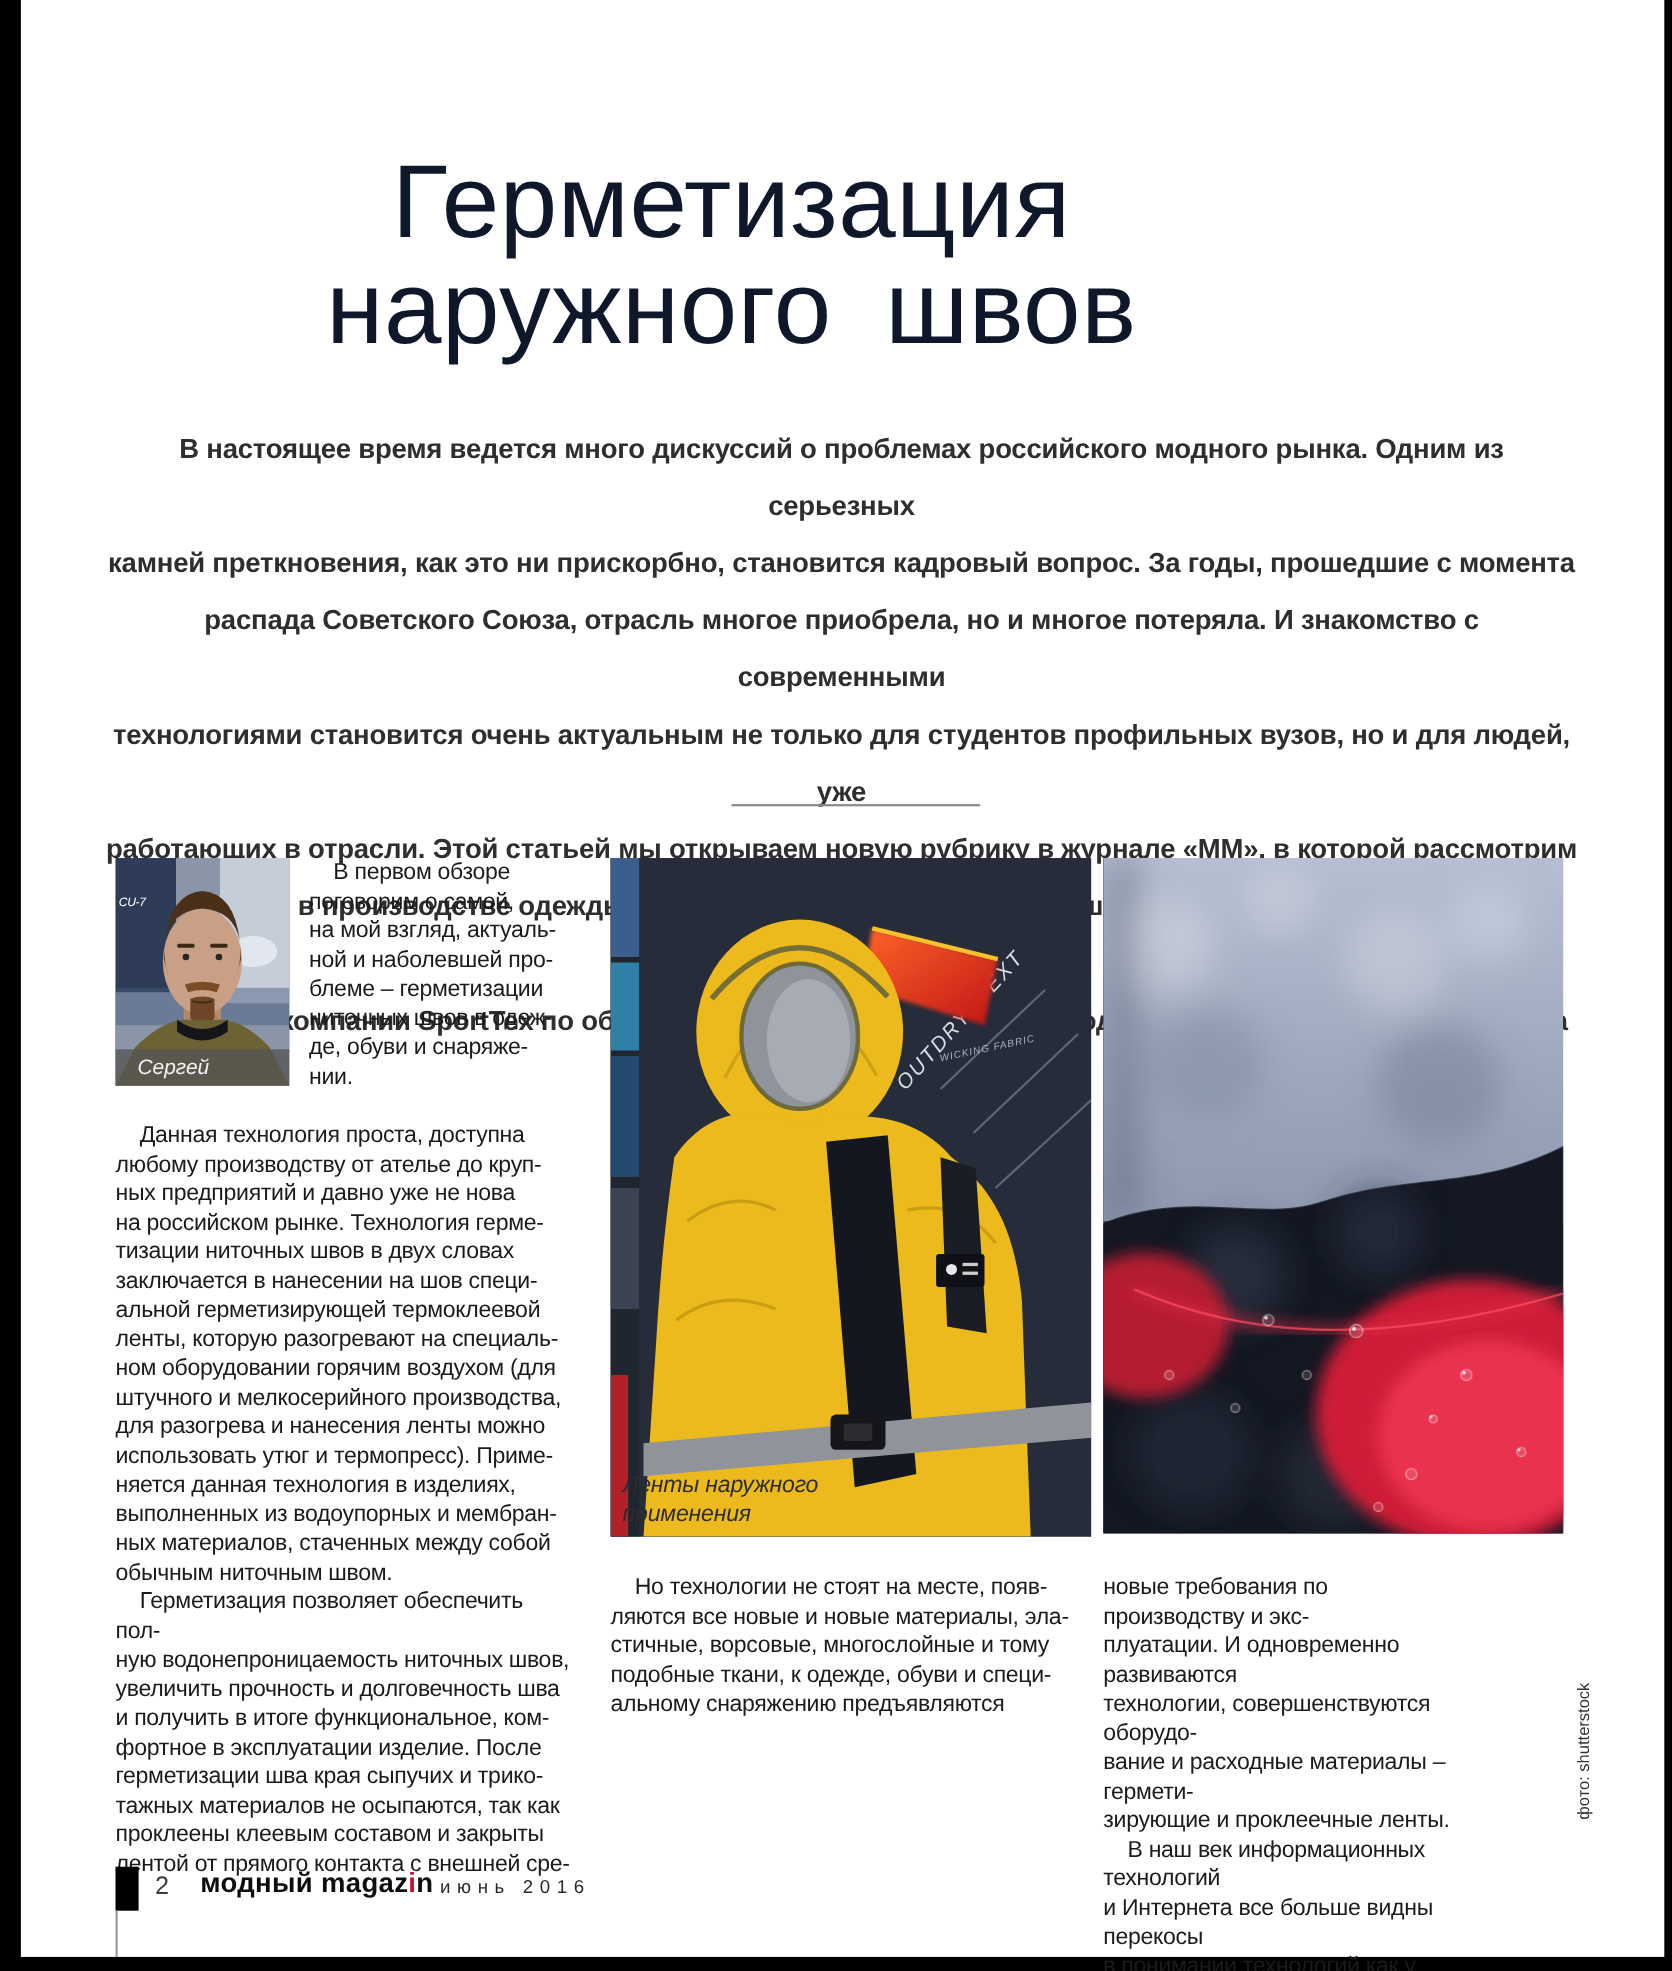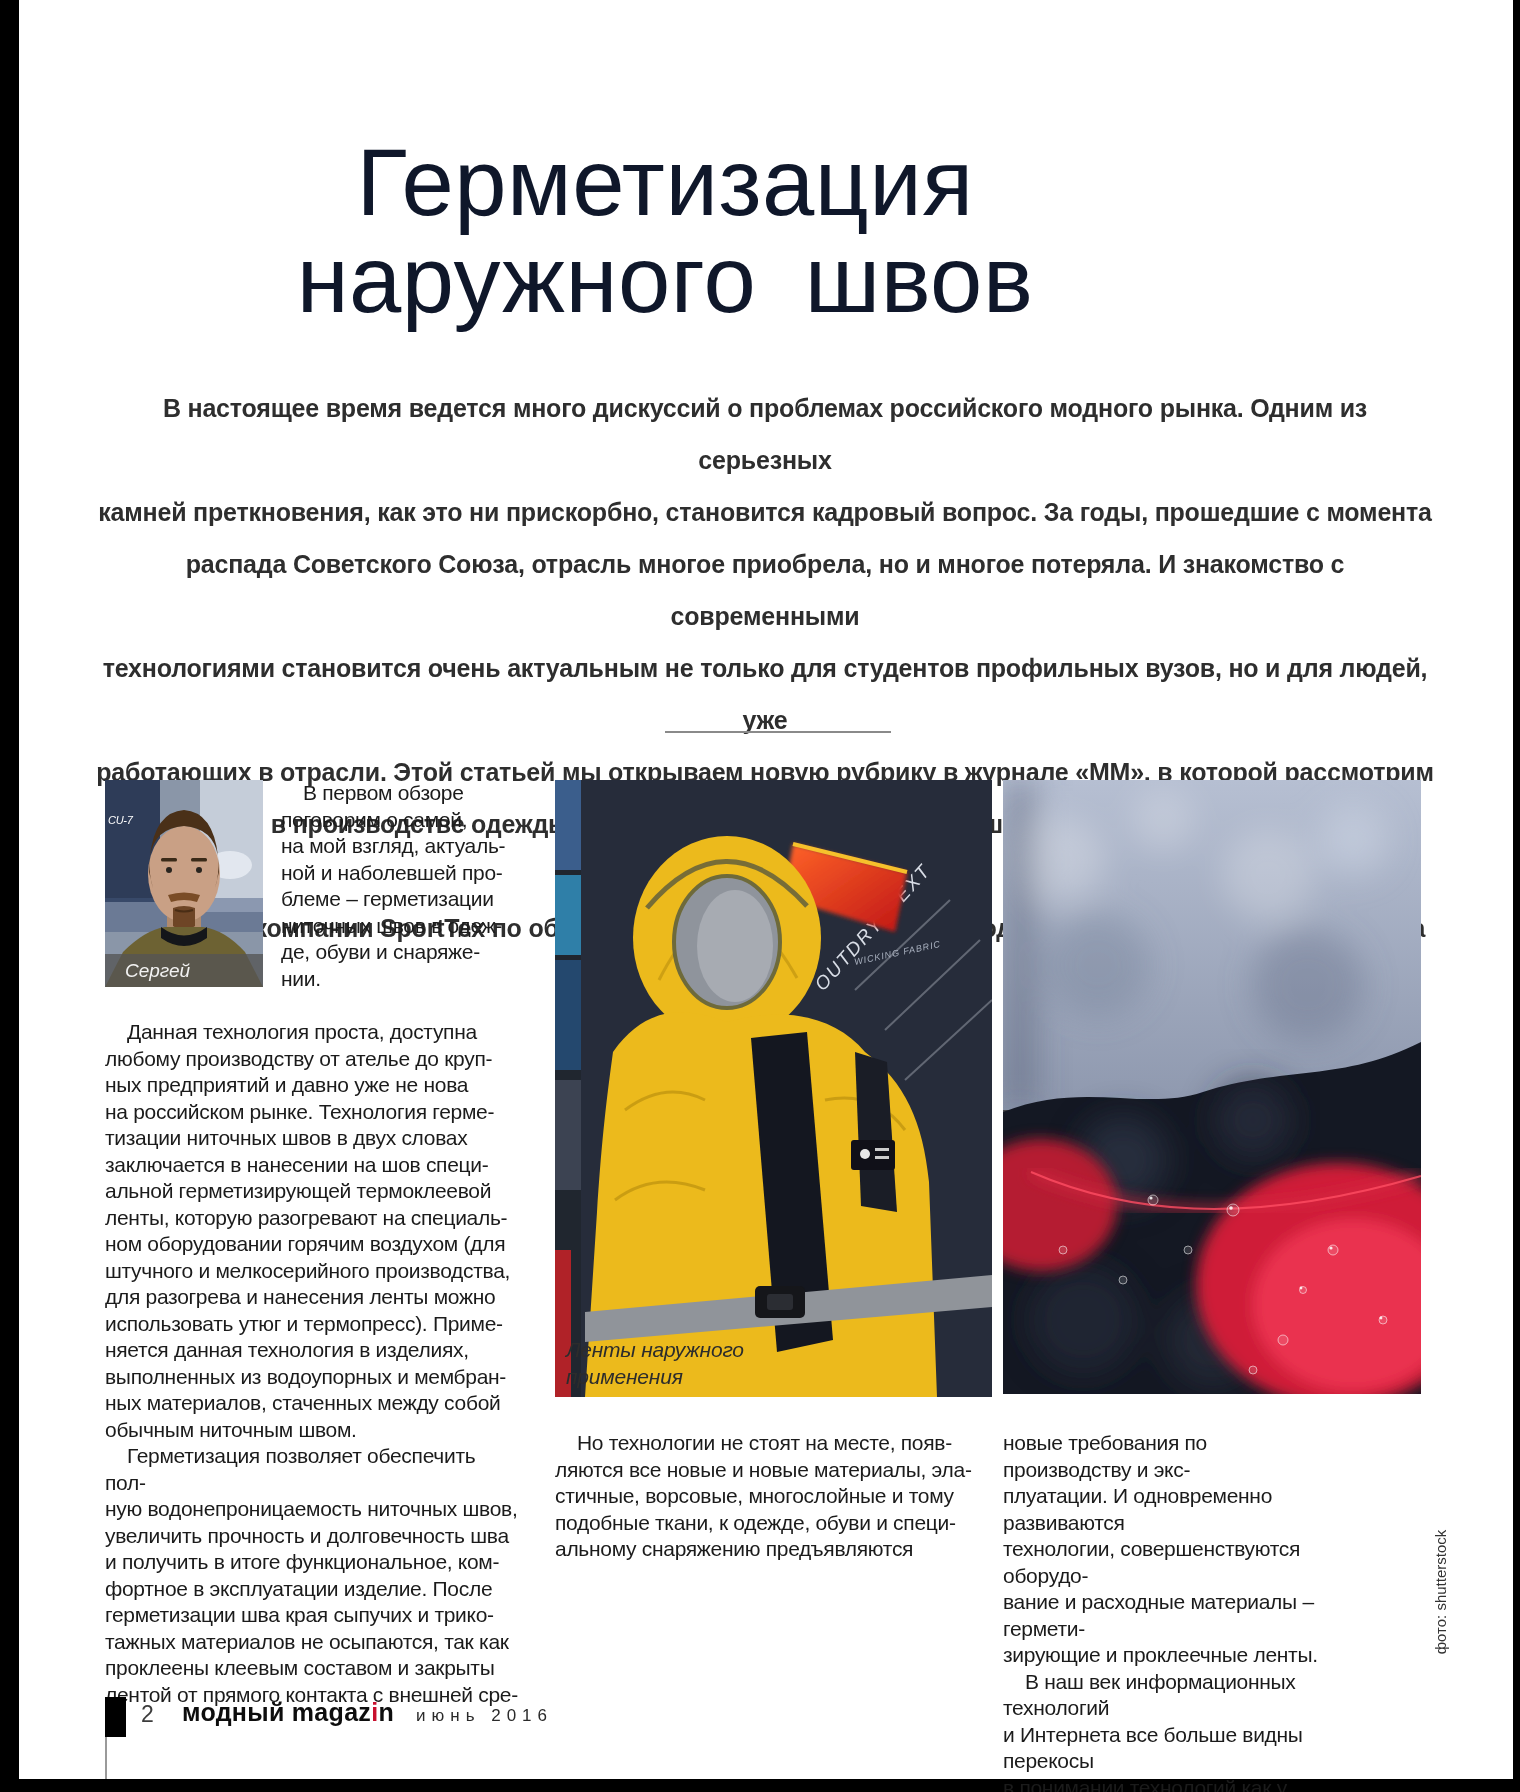--- a/index.html
+++ b/index.html
@@ -47,21 +47,21 @@
   #photo2-cap {
     position:absolute; left:11px; bottom:7px; font-size:21px; line-height:27px;
     color:#2c2c2c; white-space:pre-line; letter-spacing:-0.2px;
   }
   #photo3 { width:418px; height:614px; margin-bottom:36px; }
 
   #footer-bar  { position:absolute; left:105px; top:1697px; width:21px; height:40px; background:#000; }
   #footer-rule { position:absolute; left:105px; top:1737px; width:2px; height:42px; background:#9a9a9a; }
   #page-num { position:absolute; left:141px; top:1701px; font-size:23px; color:#3c3c3c; }
   #brand    { position:absolute; left:182px; top:1698px; font-size:25px; font-weight:bold; color:#0d0d0d; letter-spacing:0.3px; }
-  #issue    { position:absolute; left:400px; top:1706px; font-size:17px; letter-spacing:6px; color:#2a2a2a;margin-left:16px; }
+  #issue    { position:absolute; left:400px; top:1706px; font-size:17px; letter-spacing:6px; color:#2a2a2a; }
 
   #credit {
     position:absolute; left:1366px; top:1583px; width:150px; height:18px;
     text-align:center; transform:rotate(-90deg); font-size:15px; color:#333;
   }
 </style>
 </head>
 <body>
 
 <div class="edge" id="edge-left"></div>

